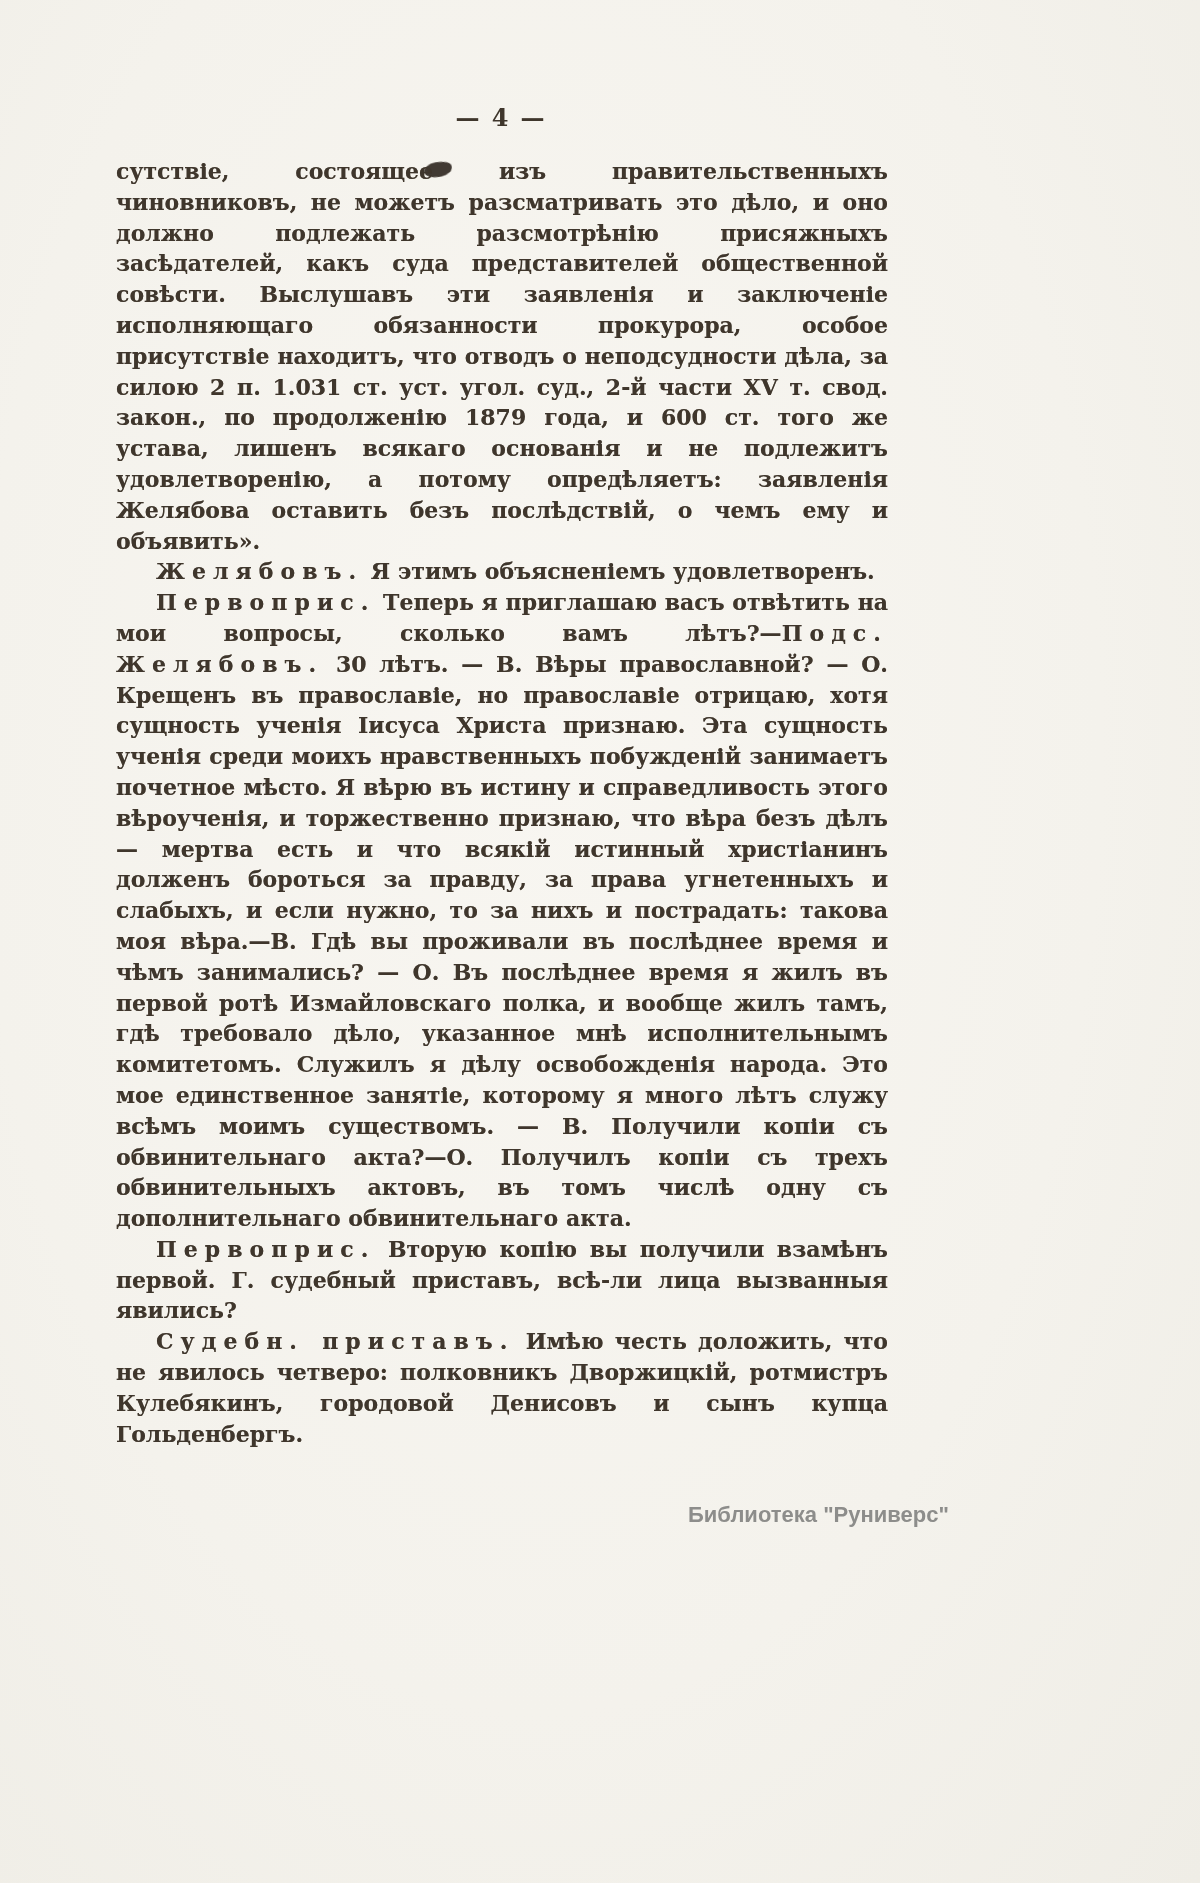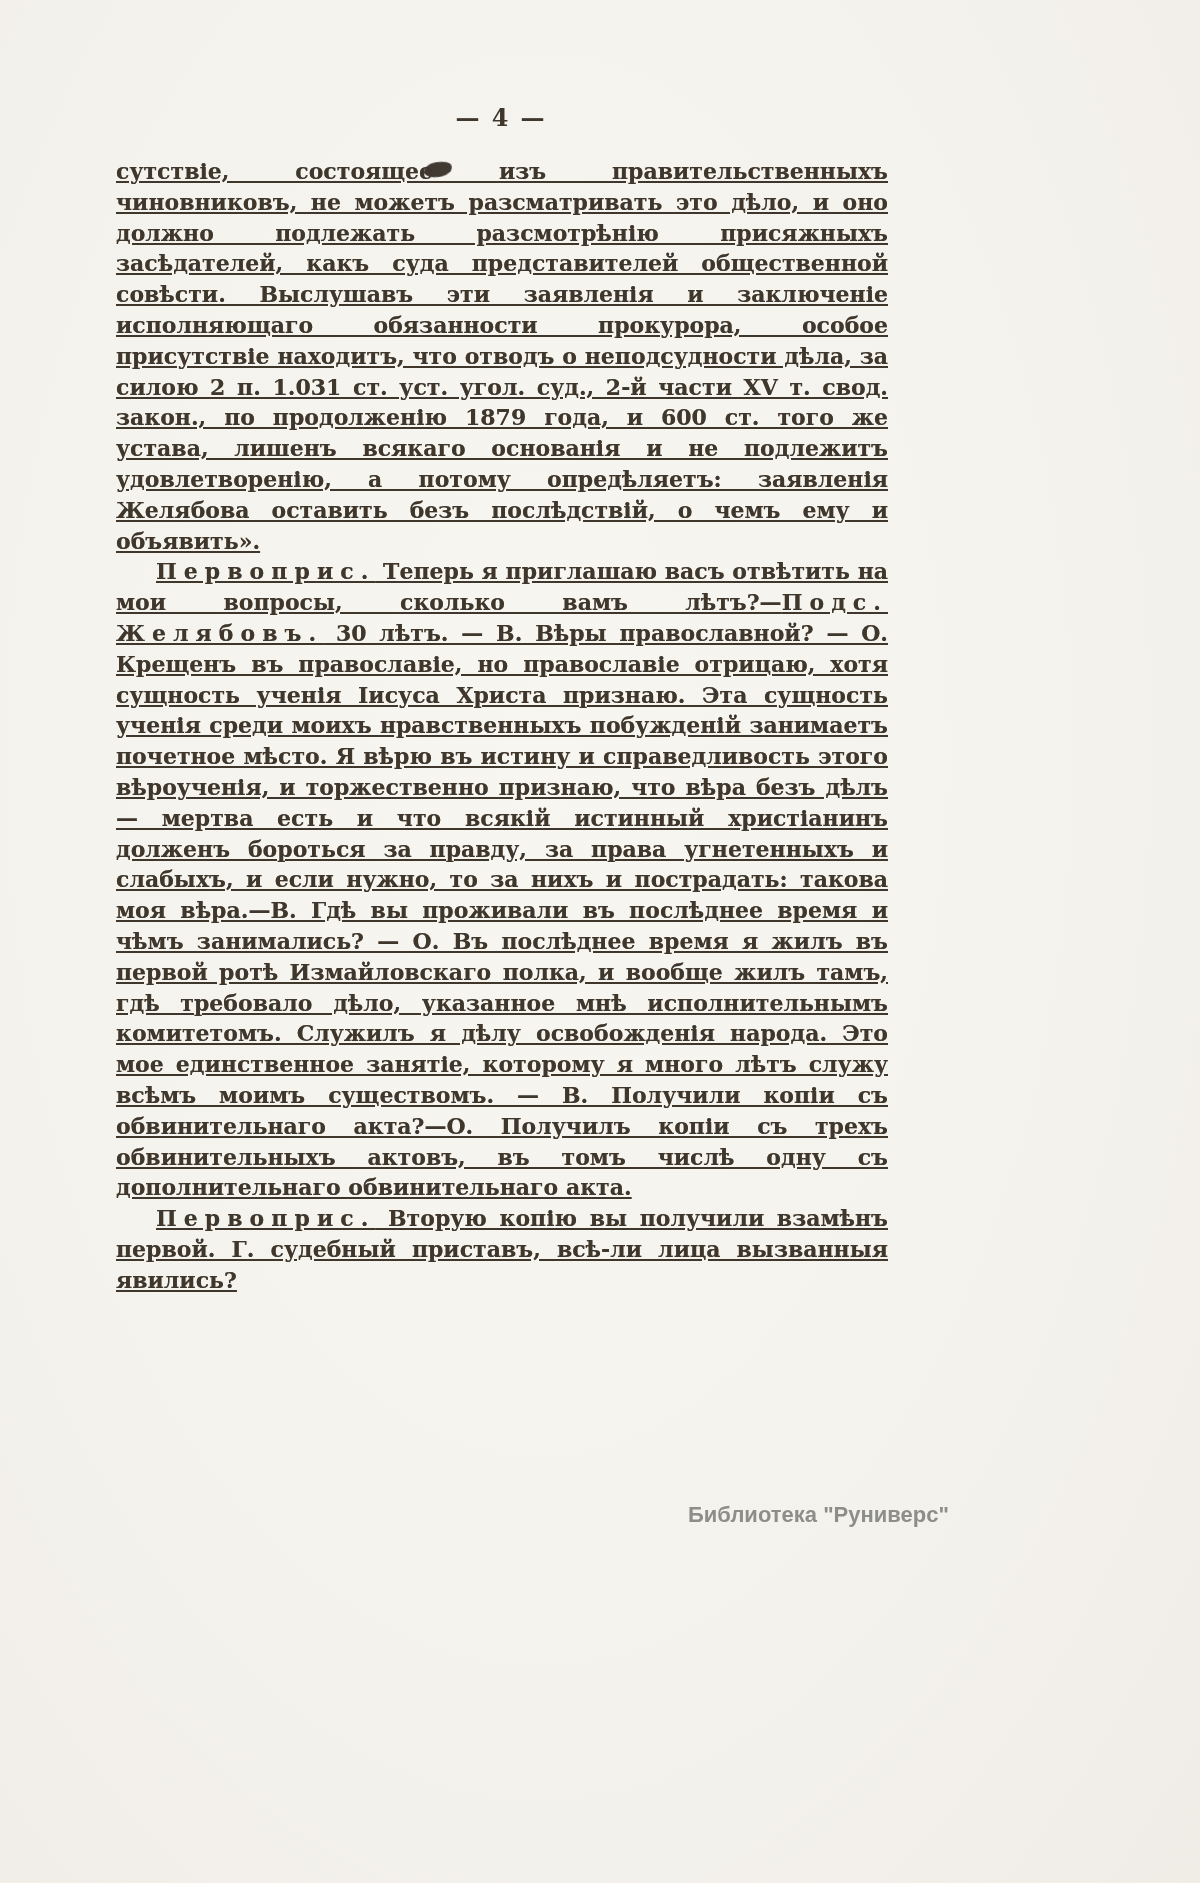--- a/index.html
+++ b/index.html
@@ -31,21 +31,20 @@
     position: absolute;
     top: 156px;
     left: 116px;
     width: 772px;
     font-size: 22px;
     font-weight: 700;
     line-height: 30.8px;
     color: #3f362c;
     text-align: justify;
     text-shadow: 0 0 0.5px rgba(63, 54, 44, 0.55);
-    text-decoration: underline;
   }
   .para {
     margin: 0;
   }
   .para.indent {
     text-indent: 40px;
   }
   .spaced {
     letter-spacing: 0.32em;
   }
@@ -72,17 +71,19 @@
   }
 </style>
 </head>
 <body>
 
 <div class="scan">
   <div class="page-number">— 4 —</div>
   <div class="ink-blot"></div>
   <div class="text-block">
       <p class="para"><span>сутствіе, состоящее изъ правительственныхъ чиновниковъ, не можетъ разсматривать это дѣло, и оно должно подлежать разсмотрѣнію присяжныхъ засѣдателей, какъ суда представителей общественной совѣсти. Выслушавъ эти заявленія и заключеніе исполняющаго обязанности прокурора, особое присутствіе находитъ, что отводъ о неподсудности дѣла, за силою 2 п. 1.031 ст. уст. угол. суд., 2-й части XV т. свод. закон., по продолженію 1879 года, и 600 ст. того же устава, лишенъ всякаго основанія и не подлежитъ удовлетворенію, а потому опредѣляетъ: заявленія Желябова оставить безъ послѣдствій, о чемъ ему и объявить».</span></p>
+      <p class="para indent"><span class="spaced">Желябовъ.</span><span> Я этимъ объясненіемъ удовлетворенъ.</span></p>
       <p class="para indent"><span class="spaced">Первоприс.</span><span> Теперь я приглашаю васъ отвѣтить на мои вопросы, сколько вамъ лѣтъ?—</span><span class="spaced">Подс. Желябовъ.</span><span> 30 лѣтъ. — В. Вѣры православной? — О. Крещенъ въ православіе, но православіе отрицаю, хотя сущность ученія Іисуса Христа признаю. Эта сущность ученія среди моихъ нравственныхъ побужденій занимаетъ почетное мѣсто. Я вѣрю въ истину и справедливость этого вѣроученія, и торжественно признаю, что вѣра безъ дѣлъ — мертва есть и что всякій истинный христіанинъ долженъ бороться за правду, за права угнетенныхъ и слабыхъ, и если нужно, то за нихъ и пострадать: такова моя вѣра.—В. Гдѣ вы проживали въ послѣднее время и чѣмъ занимались? — О. Въ послѣднее время я жилъ въ первой ротѣ Измайловскаго полка, и вообще жилъ тамъ, гдѣ требовало дѣло, указанное мнѣ исполнительнымъ комитетомъ. Служилъ я дѣлу освобожденія народа. Это мое единственное занятіе, которому я много лѣтъ служу всѣмъ моимъ существомъ. — В. Получили копіи съ обвинительнаго акта?—О. Получилъ копіи съ трехъ обвинительныхъ актовъ, въ томъ числѣ одну съ дополнительнаго обвинительнаго акта.</span></p>
       <p class="para indent"><span class="spaced">Первоприс.</span><span> Вторую копію вы получили взамѣнъ первой. Г. судебный приставъ, всѣ-ли лица вызванныя явились?</span></p>
+      <p class="para indent"><span class="spaced">Судебн. приставъ.</span><span> Имѣю честь доложить, что не явилось четверо: полковникъ Дворжицкій, ротмистръ Кулебякинъ, городовой Денисовъ и сынъ купца Гольденбергъ.</span></p>
     </div>
   <div class="footer">Библиотека "Руниверс"</div>
 </div>
 
 </body></html>

